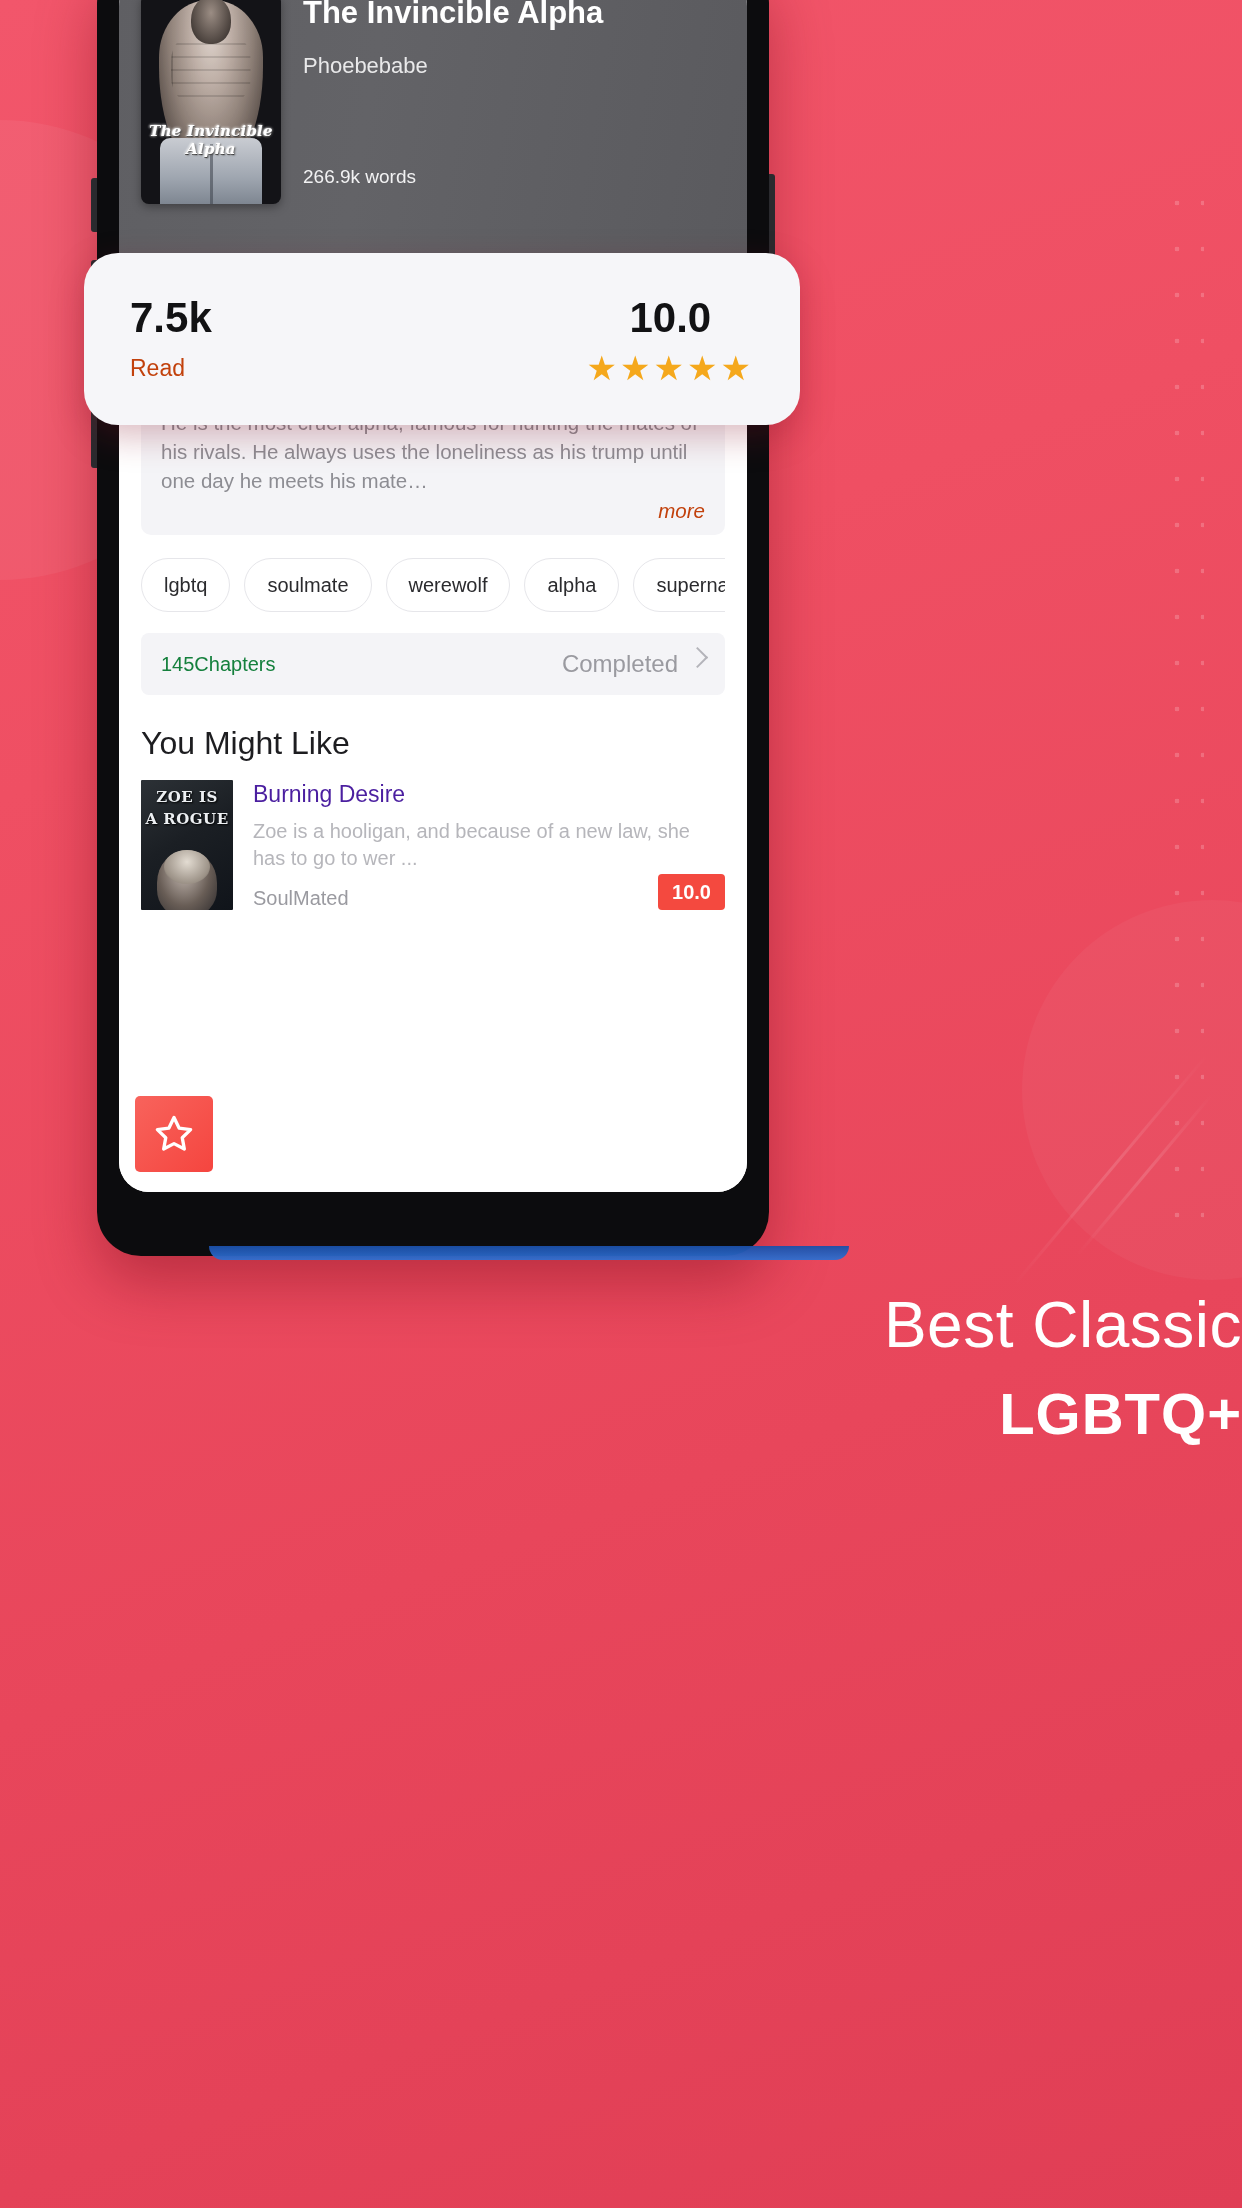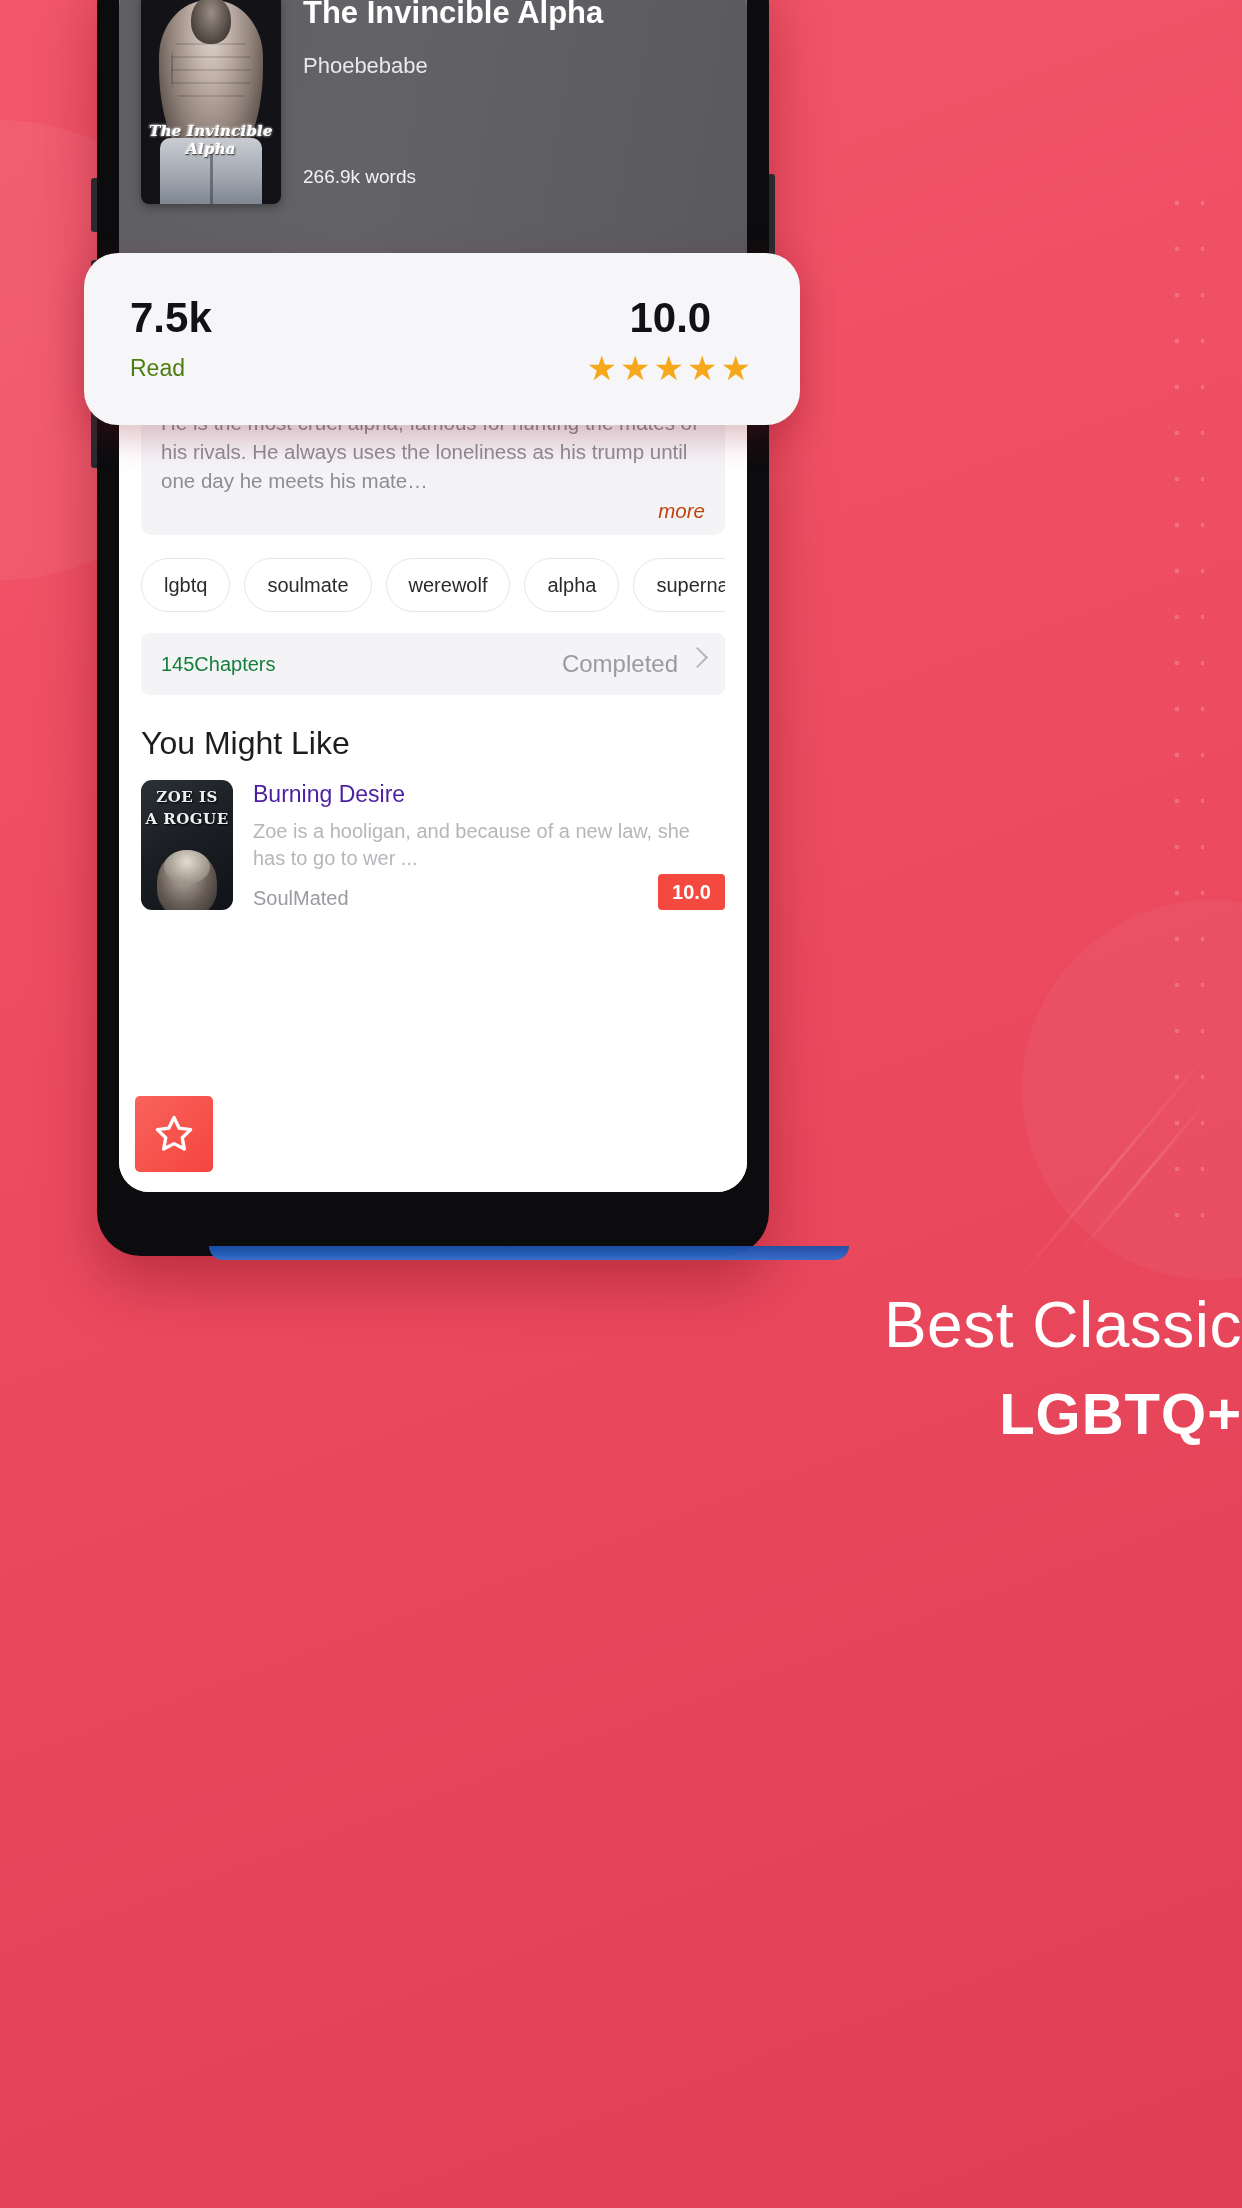--- a/index.html
+++ b/index.html
@@ -297,21 +297,21 @@
   }
   .rec {
     display: flex;
     gap: 20px;
     align-items: stretch;
   }
   .rec-cover {
     width: 92px;
     height: 130px;
     flex: 0 0 auto;
-    border-radius: 11px;
+    border-radius: 1px;
     overflow: hidden;
     position: relative;
     background: linear-gradient(150deg, #2c3136 0%, #1b1f24 45%, #10141a 100%);
   }
   .rec-cover .rc-t1, .rec-cover .rc-t2 {
     position: absolute;
     left: 0; right: 0;
     text-align: center;
     color: #eceff2;
     font-family: "DejaVu Serif", serif;
@@ -426,21 +426,21 @@
   }
   .stat-left { display: flex; flex-direction: column; }
   .stat-num {
     font-size: 42px;
     font-weight: bold;
     color: #121214;
     line-height: 1;
   }
   .stat-label {
     font-size: 23px;
-    color: #4d7c0f;
+    color: #c2410c;
     margin-top: 16px;
   }
   .stat-right {
     margin-left: auto;
     display: flex;
     flex-direction: column;
     align-items: center;
   }
   .stars {
     margin-top: 12px;

